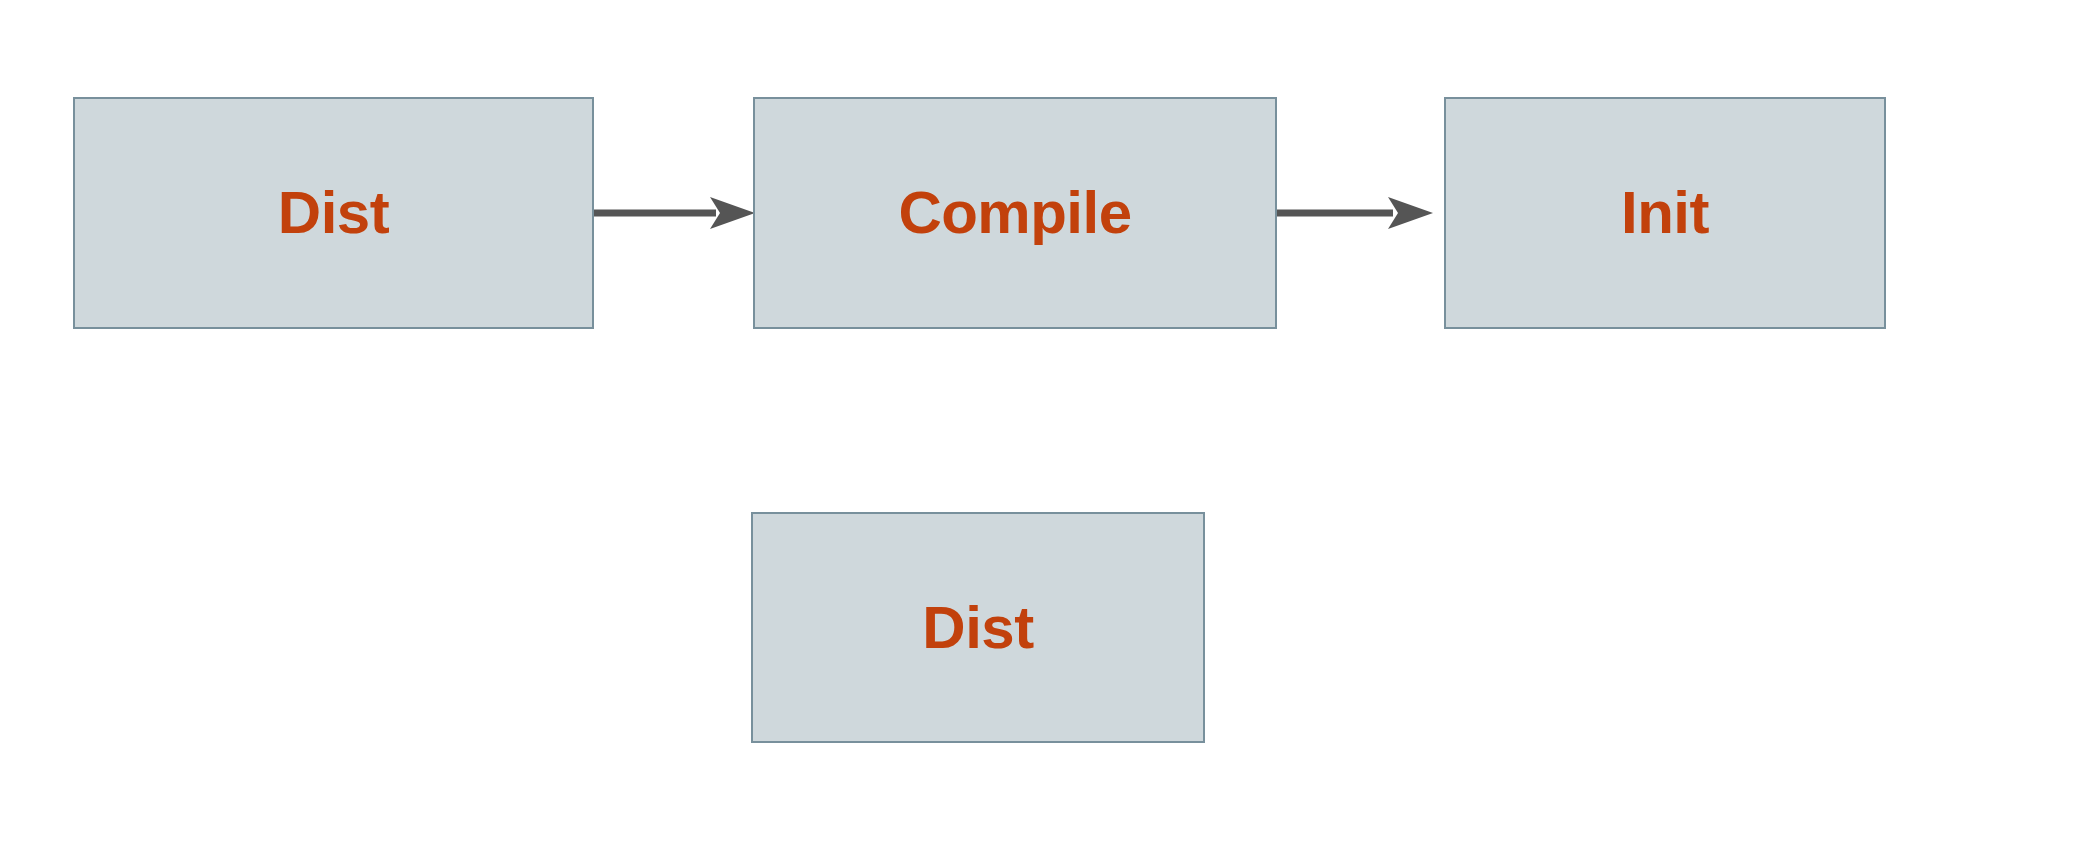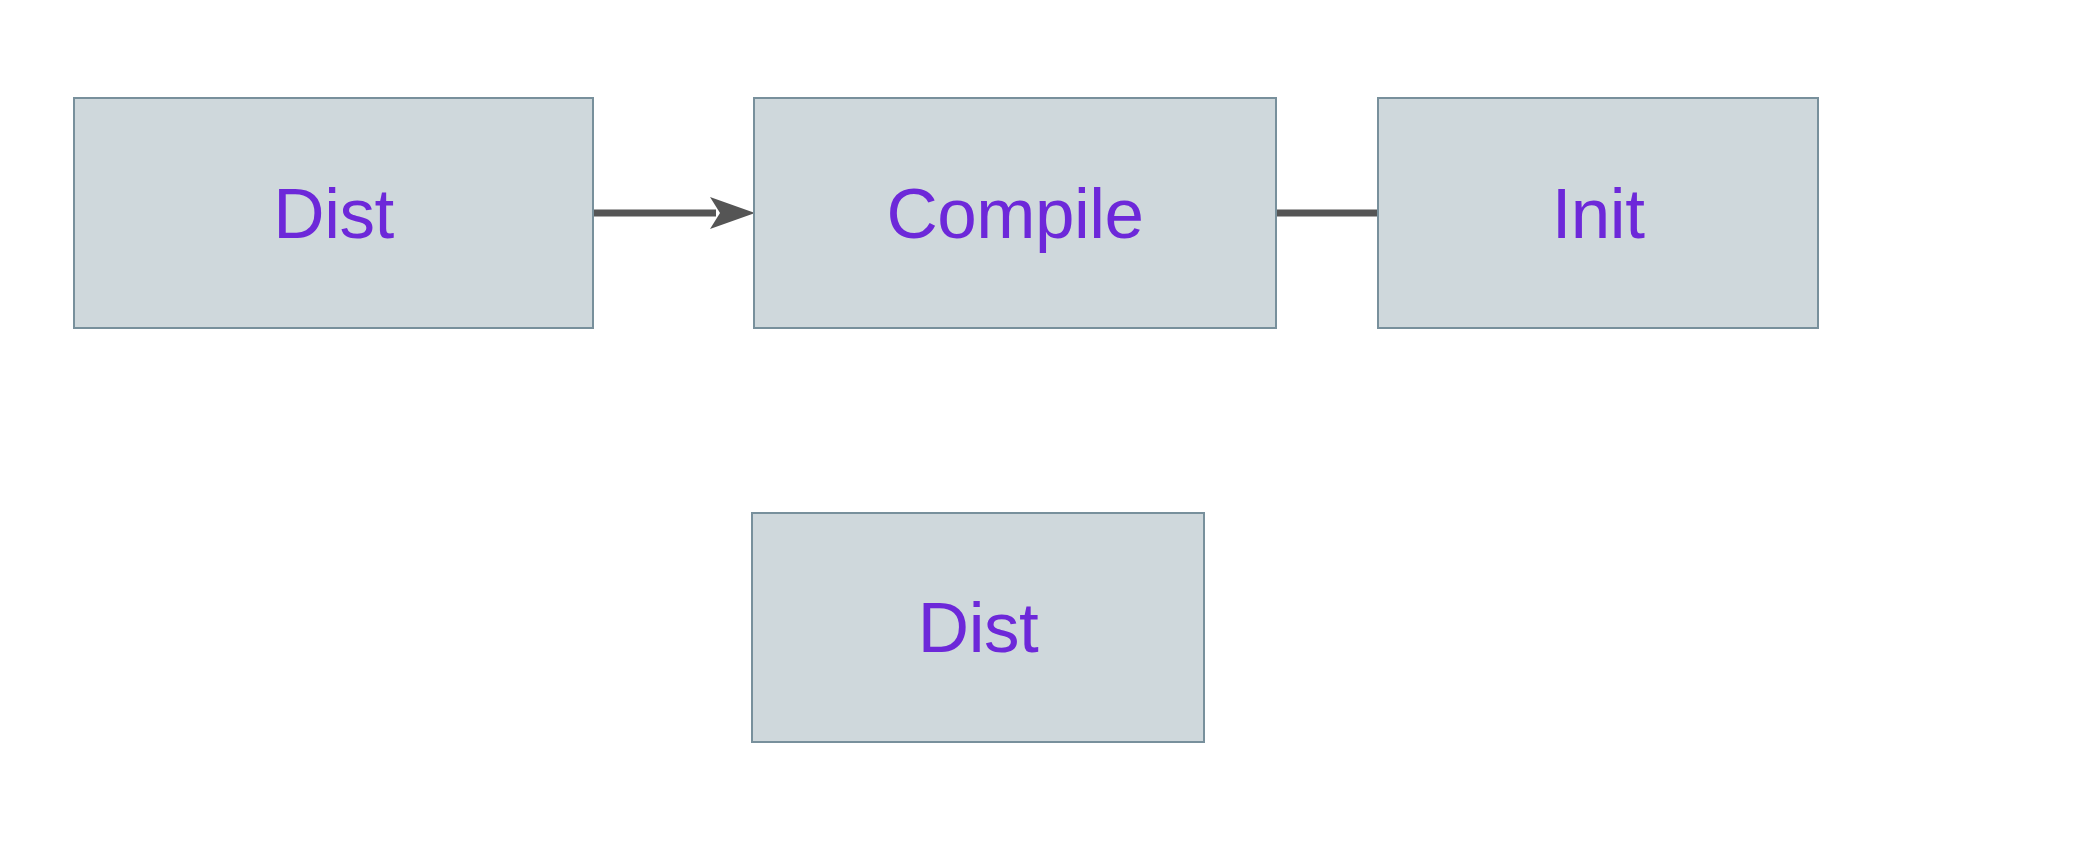--- a/index.html
+++ b/index.html
@@ -22,32 +22,32 @@
     position: absolute;
     box-sizing: border-box;
     background: #cfd8dc;
     border: 2px solid #78909c;
     display: flex;
     align-items: center;
     justify-content: center;
   }
   .node-label {
     font-family: "Liberation Sans", sans-serif;
-    font-size: 71px;
+    font-size: 60px;
     line-height: 1;
-    color: #6d28d9;
-    font-weight: 400;
+    color: #c2410c;
+    font-weight: 700;
     letter-spacing: -0.5px;
     white-space: nowrap;
     user-select: none;
   }
   
   #node-dist    { left: 73px;   top: 97px;  width: 521px; height: 232px; }
   #node-compile { left: 753px;  top: 97px;  width: 524px; height: 232px; }
-  #node-init    { left: 1377px; top: 97px;  width: 442px; height: 232px; }
+  #node-init    { left: 1444px; top: 97px;  width: 442px; height: 232px; }
   #node-clean   { left: 751px;  top: 512px; width: 454px; height: 231px; }
 
   .edge {
     position: absolute;
     overflow: visible;
     pointer-events: none;
   }
   #edge-dist-compile { left: 594px;  top: 180px; width: 165px; height: 66px; }
   #edge-compile-init { left: 1277px; top: 180px; width: 159px; height: 66px; }
 </style>

